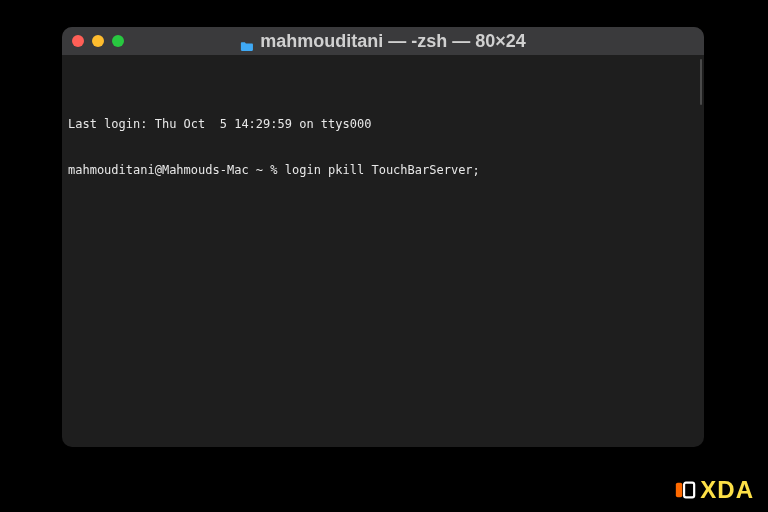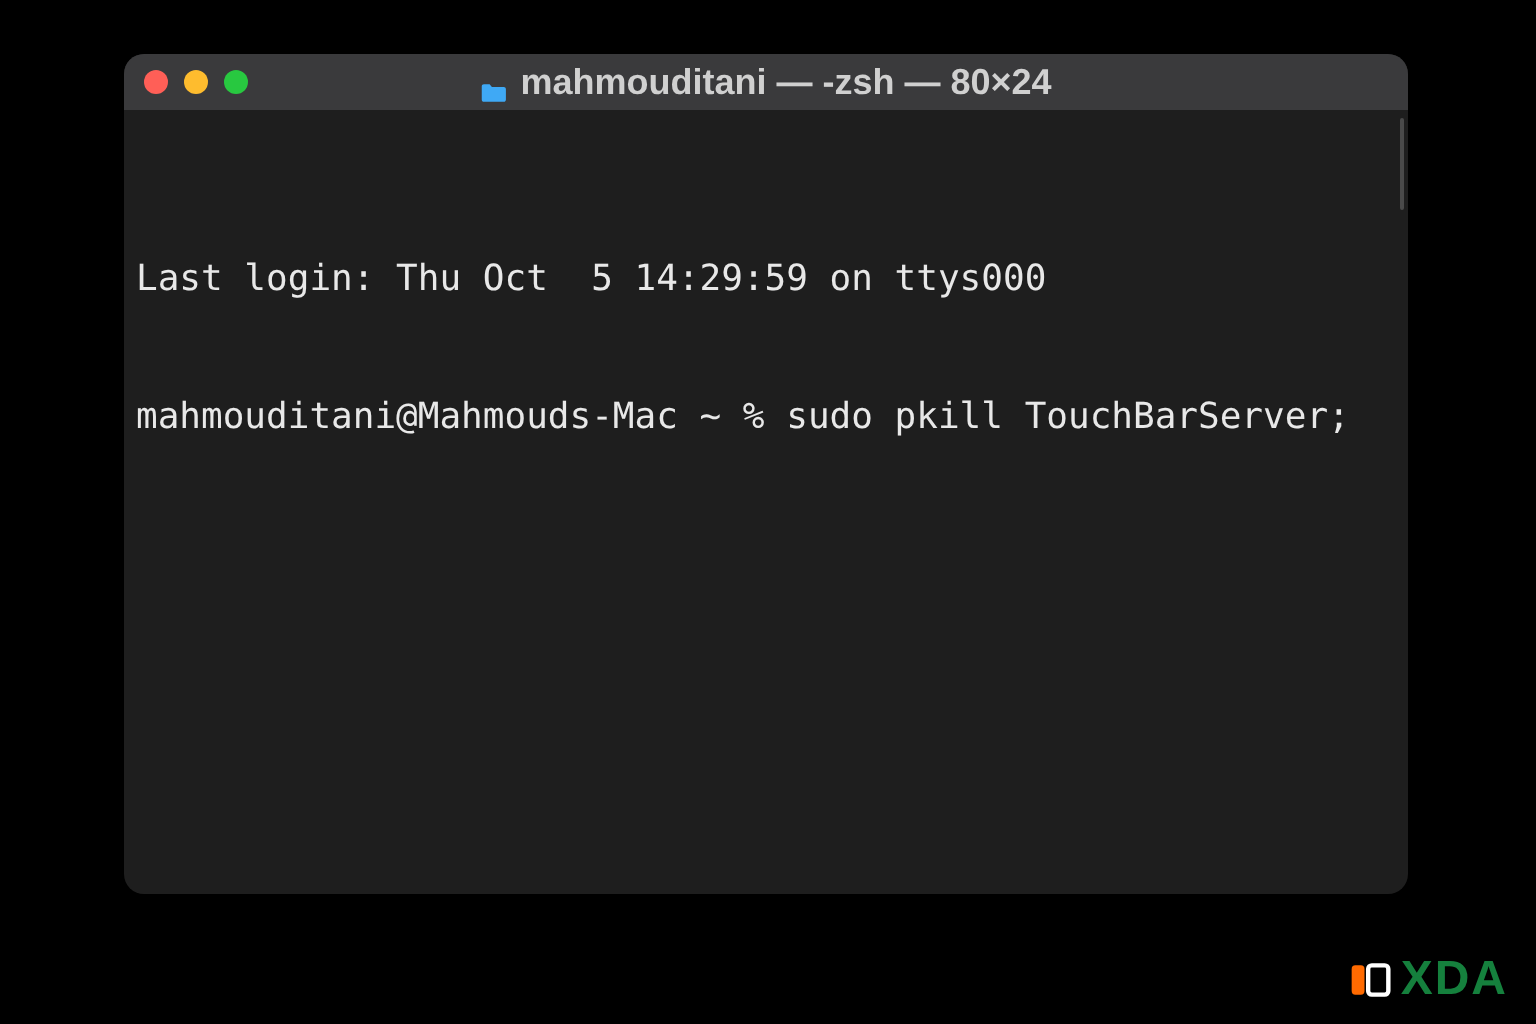--- a/index.html
+++ b/index.html
@@ -60,22 +60,22 @@
     font-weight: 600;
     color: #d0d0d0;
   }
   .folder-icon {
     width: 14px;
     height: 11px;
     display: inline-block;
   }
   .terminal-body {
     flex: 1;
-    padding: 4px 6px;
-    font-size: 18px;
+    padding: 16px 6px;
+    font-size: 12px;
     line-height: 1.28;
     color: #e8e8e8;
     white-space: pre;
     position: relative;
   }
   .line { white-space: pre; }
   .sel {
     background: #c9c9c9;
     color: #1e1e1e;
   }
@@ -98,21 +98,21 @@
   .watermark {
     position: absolute;
     right: 14px;
     bottom: 8px;
     display: flex;
     align-items: center;
     gap: 4px;
     font-family: -apple-system, "Segoe UI", sans-serif;
     font-weight: 700;
     font-size: 24px;
-    color: #15803d;
+    color: #fde047;
     letter-spacing: 1px;
   }
   .wm-icon {
     width: 22px;
     height: 22px;
     position: relative;
   }
 </style>
 </head>
 <body>
@@ -131,21 +131,21 @@
           <path d="M1 2.2C1 1.54 1.54 1 2.2 1h3.3l1.3 1.6h6.8c.66 0 1.2.54 1.2 1.2v6c0 .66-.54 1.2-1.2 1.2H2.2C1.54 11 1 10.46 1 9.8V2.2z" fill="#3fa9f5"></path>
         </svg>
       </span>
       <span>mahmouditani — -zsh — 80×24</span>
     </div>
   </div>
 
   <div class="terminal-body">
     <div class="scroll-hint"></div>
     <div class="line"><span>Last login: Thu Oct  5 14:29:59 on ttys000</span></div>
-    <div class="line"><span>mahmouditani@Mahmouds-Mac ~ % sudo pkill TouchBarServer;</span></div>
+    <div class="line"><span>mahmouditani@Mahmouds-Mac ~ % login pkill TouchBarServer;</span></div>
   </div>
 
 </div>
 
 <div class="watermark">
   <span class="wm-icon">
     <svg viewBox="0 0 24 24" width="22" height="22">
       <rect x="2" y="4" width="7" height="16" rx="2" fill="#ff6a00"></rect>
       <rect x="11" y="4" width="11" height="16" rx="2" fill="none" stroke="#ffffff" stroke-width="2.4"></rect>
     </svg>

